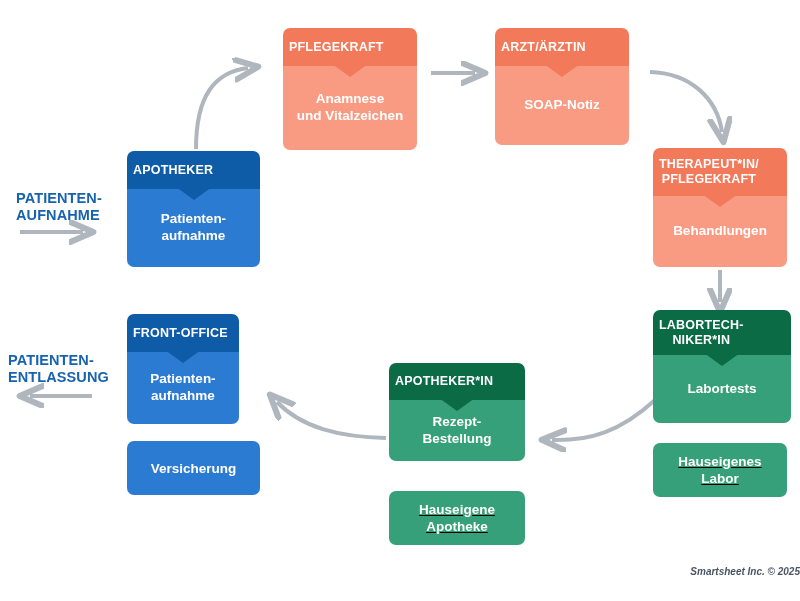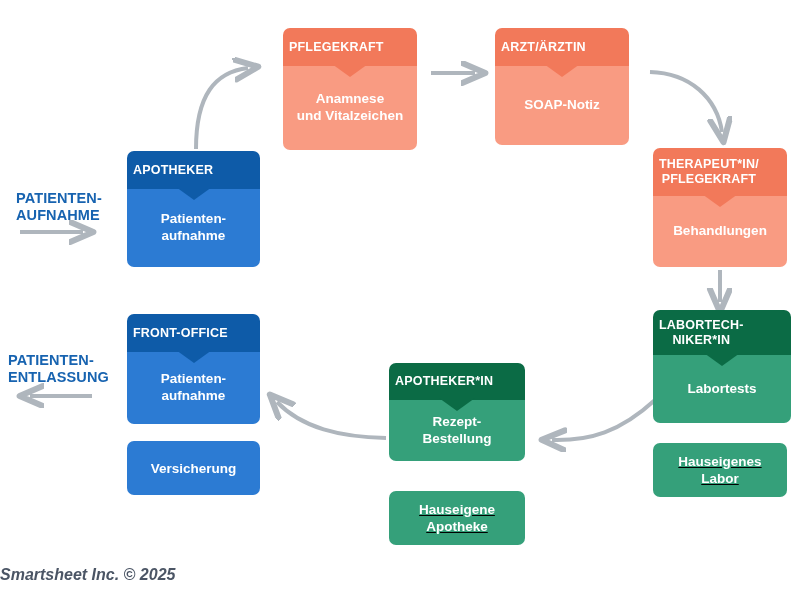--- a/index.html
+++ b/index.html
@@ -100,24 +100,24 @@
     letter-spacing: 0.1px;
     text-align: left;
     white-space: pre-line;
   }
   
   .footer {
     position: absolute;
     left: 0;
     top: 566px;
     width: 800px;
-    text-align: left;
+    text-align: right;
     font-style: italic;
     font-weight: bold;
-    font-size: 16px;
+    font-size: 10px;
     color: #4B5565;
   }
 </style>
 </head>
 <body>
 
 <div id="canvas">
 
   <svg class="arrow-layer" viewBox="0 0 800 601">
     <defs>
@@ -237,21 +237,21 @@
     </div>
   </div>
 
   <div class="node green plain" style="left:389px; top:491px; width:136px; height:54px;">
     <div class="body">
       <span style="white-space:pre-line">Hauseigene
 Apotheke</span>
     </div>
   </div>
 
-  <div class="node blue" style="left:127px; top:314px; width:133px; height:110px;">
+  <div class="node blue" style="left:127px; top:314px; width:112px; height:110px;">
     <div class="hdr" style="height:38px;">
       <span>FRONT-OFFICE</span>
       <span class="notch"></span>
     </div>
     <div class="body">
       <span style="white-space:pre-line">Patienten-
 aufnahme</span>
     </div>
   </div>
 

